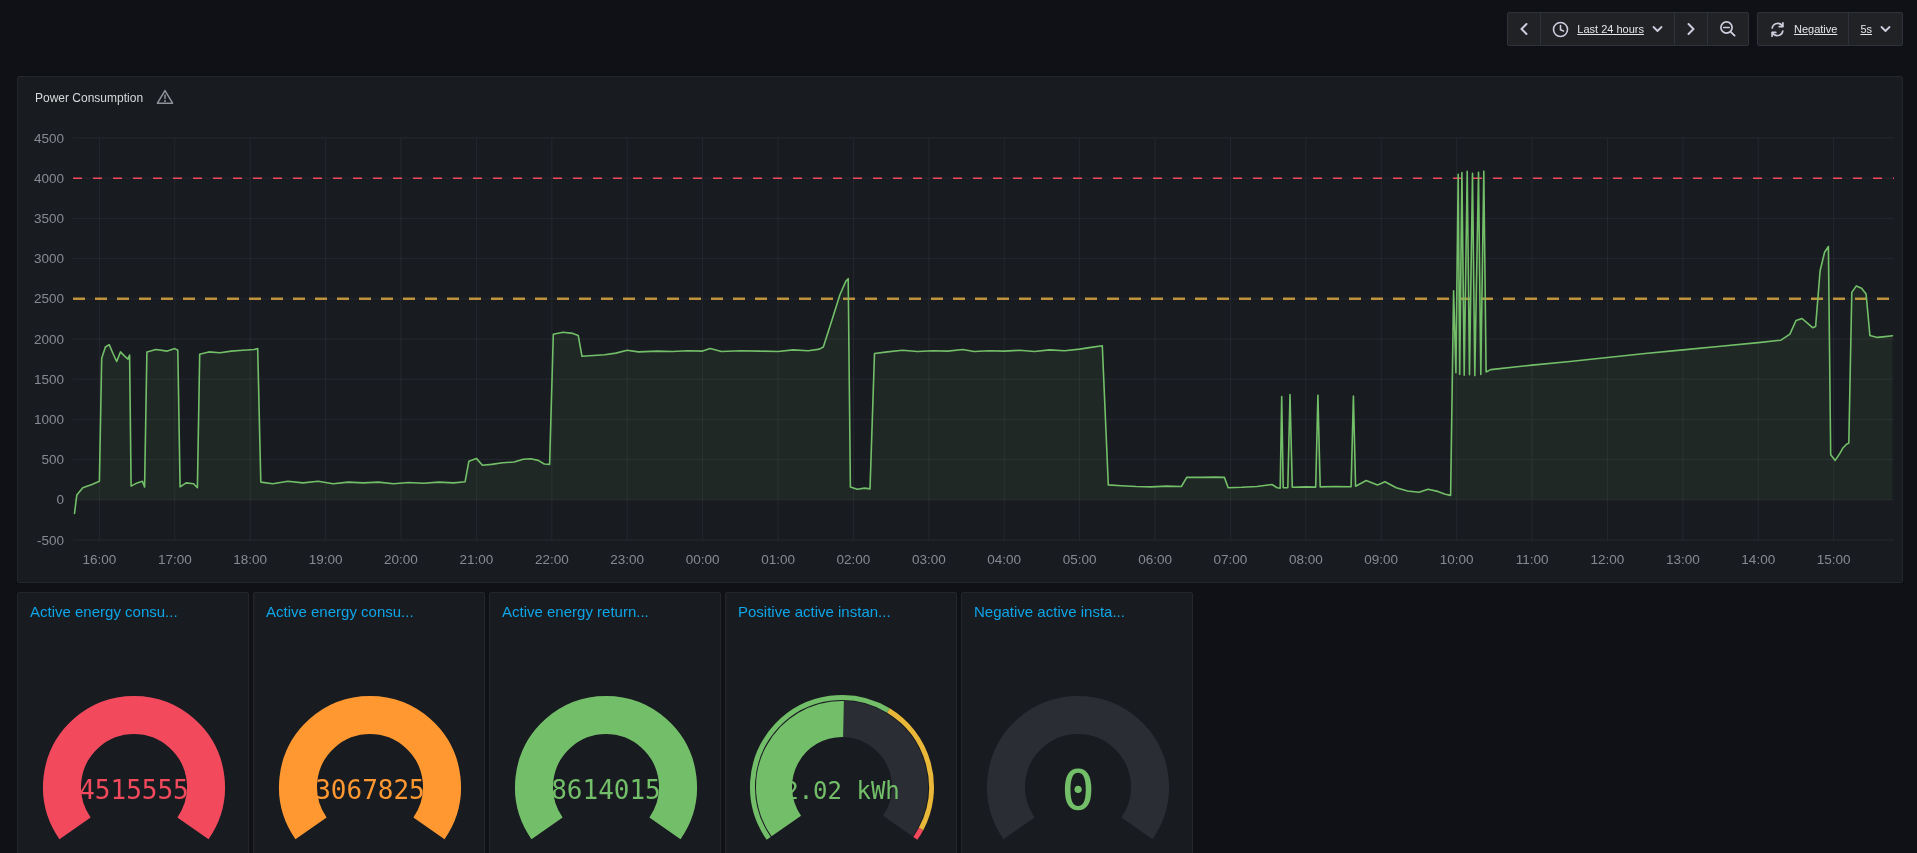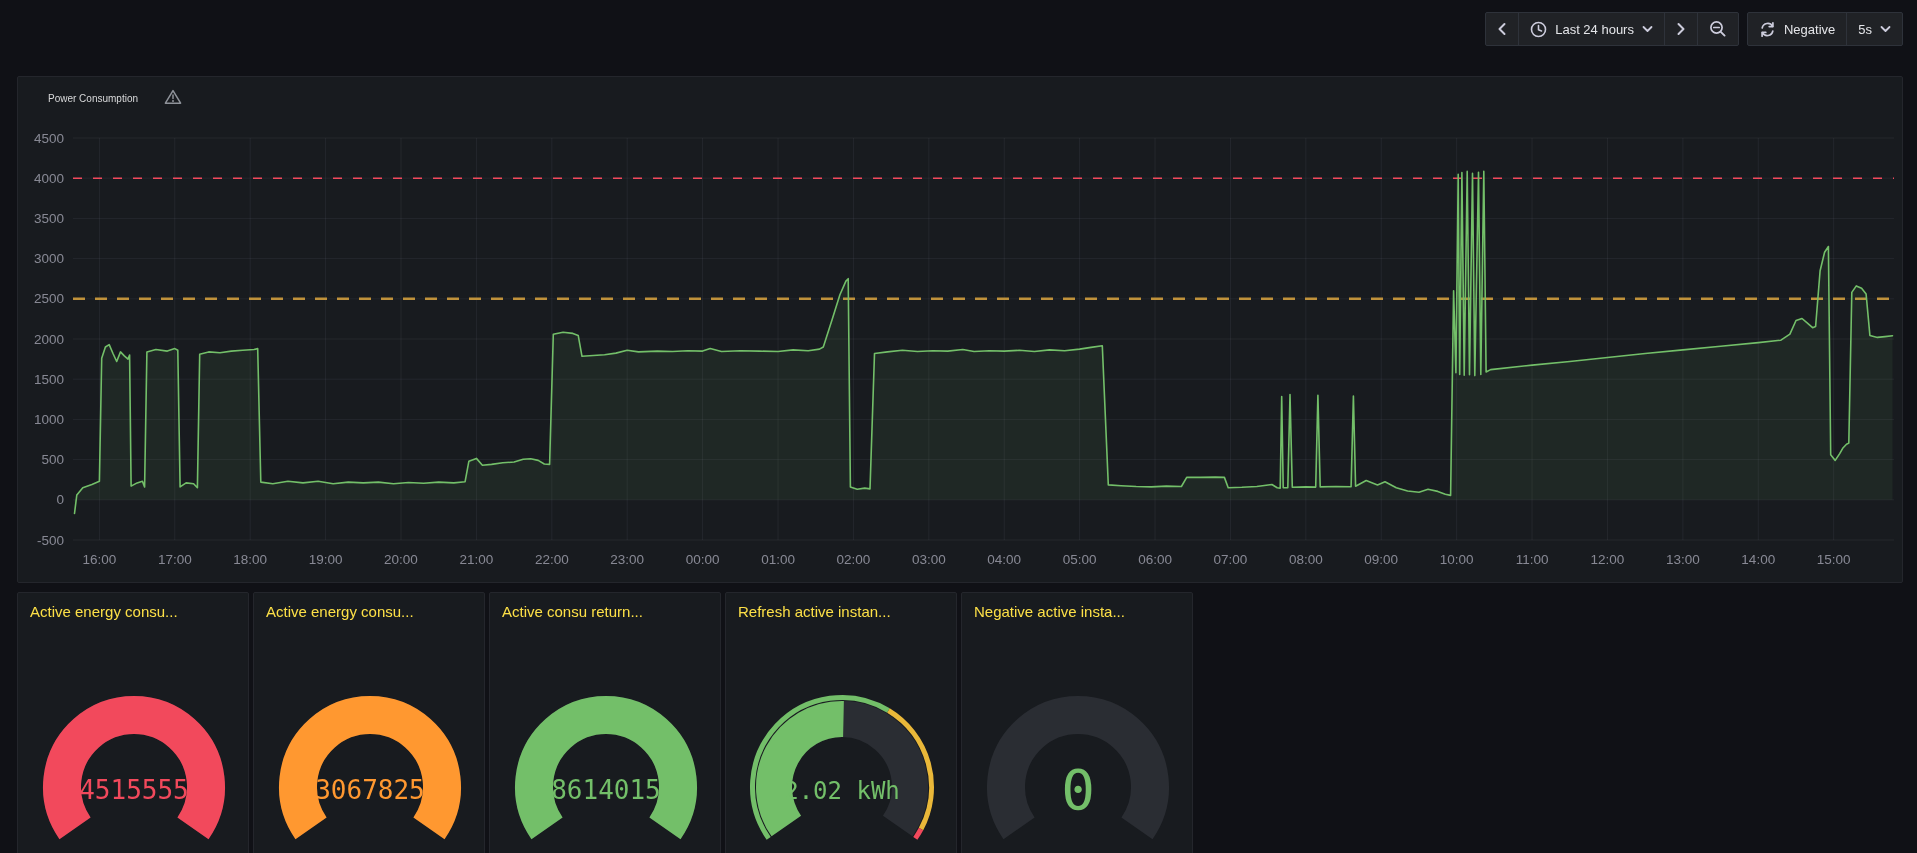--- a/index.html
+++ b/index.html
@@ -22,58 +22,58 @@
     background:#202226;
     border:1px solid #2e323a;
     border-radius:2px;
     height:34px;
     overflow:hidden;
   }
   .tbtn {
     display:inline-flex; align-items:center; gap:8px;
     padding:6px 11px;
     background:transparent; border:none;
-    color:#E4E5E9; font-size:13px; font-weight:500;
+    color:#E4E5E9; font-size:11px; font-weight:500;
     font-family:"Liberation Sans", sans-serif;
-    cursor:pointer; white-space:nowrap;
+    cursor:pointer; white-space:nowrap;text-decoration:underline;
   }
   .tbtn + .tbtn { border-left:1px solid #2e323a; }
   .tbtn svg { display:block; }
   
   .panel {
     position:absolute;
     background:#181B1F;
     border:1px solid #24262c;
     border-radius:2px;
   }
   .main-panel { left:17px; top:76px; width:1886px; height:507px; }
   .panel-header {
     display:flex; align-items:center; gap:10px;
     padding:9px 14px 0 14px;
     height:34px;
   }
   .panel-title {
-    font-size:10px; font-weight:500; color:#D8D9DA;
-    margin:16px; line-height:1.2; cursor:pointer;
+    font-size:12px; font-weight:500; color:#D8D9DA;
+    margin:3px; line-height:1.2; cursor:pointer;
     white-space:nowrap; overflow:hidden; text-overflow:ellipsis;
   }
   .chart-wrap { position:absolute; left:0; top:34px; right:0; bottom:0;text-align:center; }
   .chart-wrap svg { position:absolute; left:0; top:0; }
   
   .gauge-row { position:absolute; left:17px; top:592px; display:flex; gap:4px; }
   .gauge-panel {
     position:relative;
     width:232px; height:278px;
     background:#181B1F;
     border:1px solid #24262c;
     border-radius:2px;
     flex:0 0 auto;
   }
   .gauge-title {
-    font-size:15px; font-weight:500; color:#fde047;
+    font-size:15px; font-weight:500; color:#0ea5e9;
     padding:10px 12px 0 12px;
     white-space:nowrap; overflow:hidden;
     cursor:pointer;
   }
   .gauge-svg { position:absolute; left:0; top:58px; }
   .gauge-value {
     font-family:"DejaVu Sans Mono", monospace;
   }
 </style>
 </head>
@@ -250,29 +250,29 @@
     </div>
     <div class="gauge-panel">
       <div class="gauge-title">Active energy consu...</div>
       <svg class="gauge-svg" width="232" height="200" viewBox="0 0 232 200">
         <path d="M 57.02 177.30 A 72 72 0 1 1 174.98 177.30" fill="none" stroke="#2a2d33" stroke-width="38"></path>
         <path d="M 57.02 177.30 A 72 72 0 1 1 174.98 177.30" fill="none" stroke="#FF9830" stroke-width="38"></path>
         <text x="116" y="148" text-anchor="middle" fill="#FF9830" font-size="26" font-family="&quot;DejaVu Sans Mono&quot;, monospace" class="gauge-value">3067825</text>
       </svg>
     </div>
     <div class="gauge-panel">
-      <div class="gauge-title">Active consu return...</div>
+      <div class="gauge-title">Active energy return...</div>
       <svg class="gauge-svg" width="232" height="200" viewBox="0 0 232 200">
         <path d="M 57.02 177.30 A 72 72 0 1 1 174.98 177.30" fill="none" stroke="#2a2d33" stroke-width="38"></path>
         <path d="M 57.02 177.30 A 72 72 0 1 1 174.98 177.30" fill="none" stroke="#73BF69" stroke-width="38"></path>
         <text x="116" y="148" text-anchor="middle" fill="#73BF69" font-size="26" font-family="&quot;DejaVu Sans Mono&quot;, monospace" class="gauge-value">8614015</text>
       </svg>
     </div>
     <div class="gauge-panel">
-      <div class="gauge-title">Refresh active instan...</div>
+      <div class="gauge-title">Positive active instan...</div>
       <svg class="gauge-svg" width="232" height="200" viewBox="0 0 232 200">
         <path d="M 60.30 175.00 A 68 68 0 1 1 171.70 175.00" fill="none" stroke="#2a2d33" stroke-width="36"></path>
         <path d="M 60.30 175.00 A 68 68 0 0 1 117.48 68.02" fill="none" stroke="#73BF69" stroke-width="36"></path>
         <path d="M 42.69 187.34 A 89.5 89.5 0 0 1 162.43 59.49" fill="none" stroke="#73BF69" stroke-width="5"></path>
         <path d="M 162.43 59.49 A 89.5 89.5 0 0 1 195.02 178.02" fill="none" stroke="#EAB839" stroke-width="5"></path>
         <path d="M 195.02 178.02 A 89.5 89.5 0 0 1 189.31 187.34" fill="none" stroke="#F2495C" stroke-width="5"></path>
         <text x="116" y="148" text-anchor="middle" fill="#73BF69" font-size="24" font-family="&quot;DejaVu Sans Mono&quot;, monospace" class="gauge-value">2.02 kWh</text>
       </svg>
     </div>
     <div class="gauge-panel">

